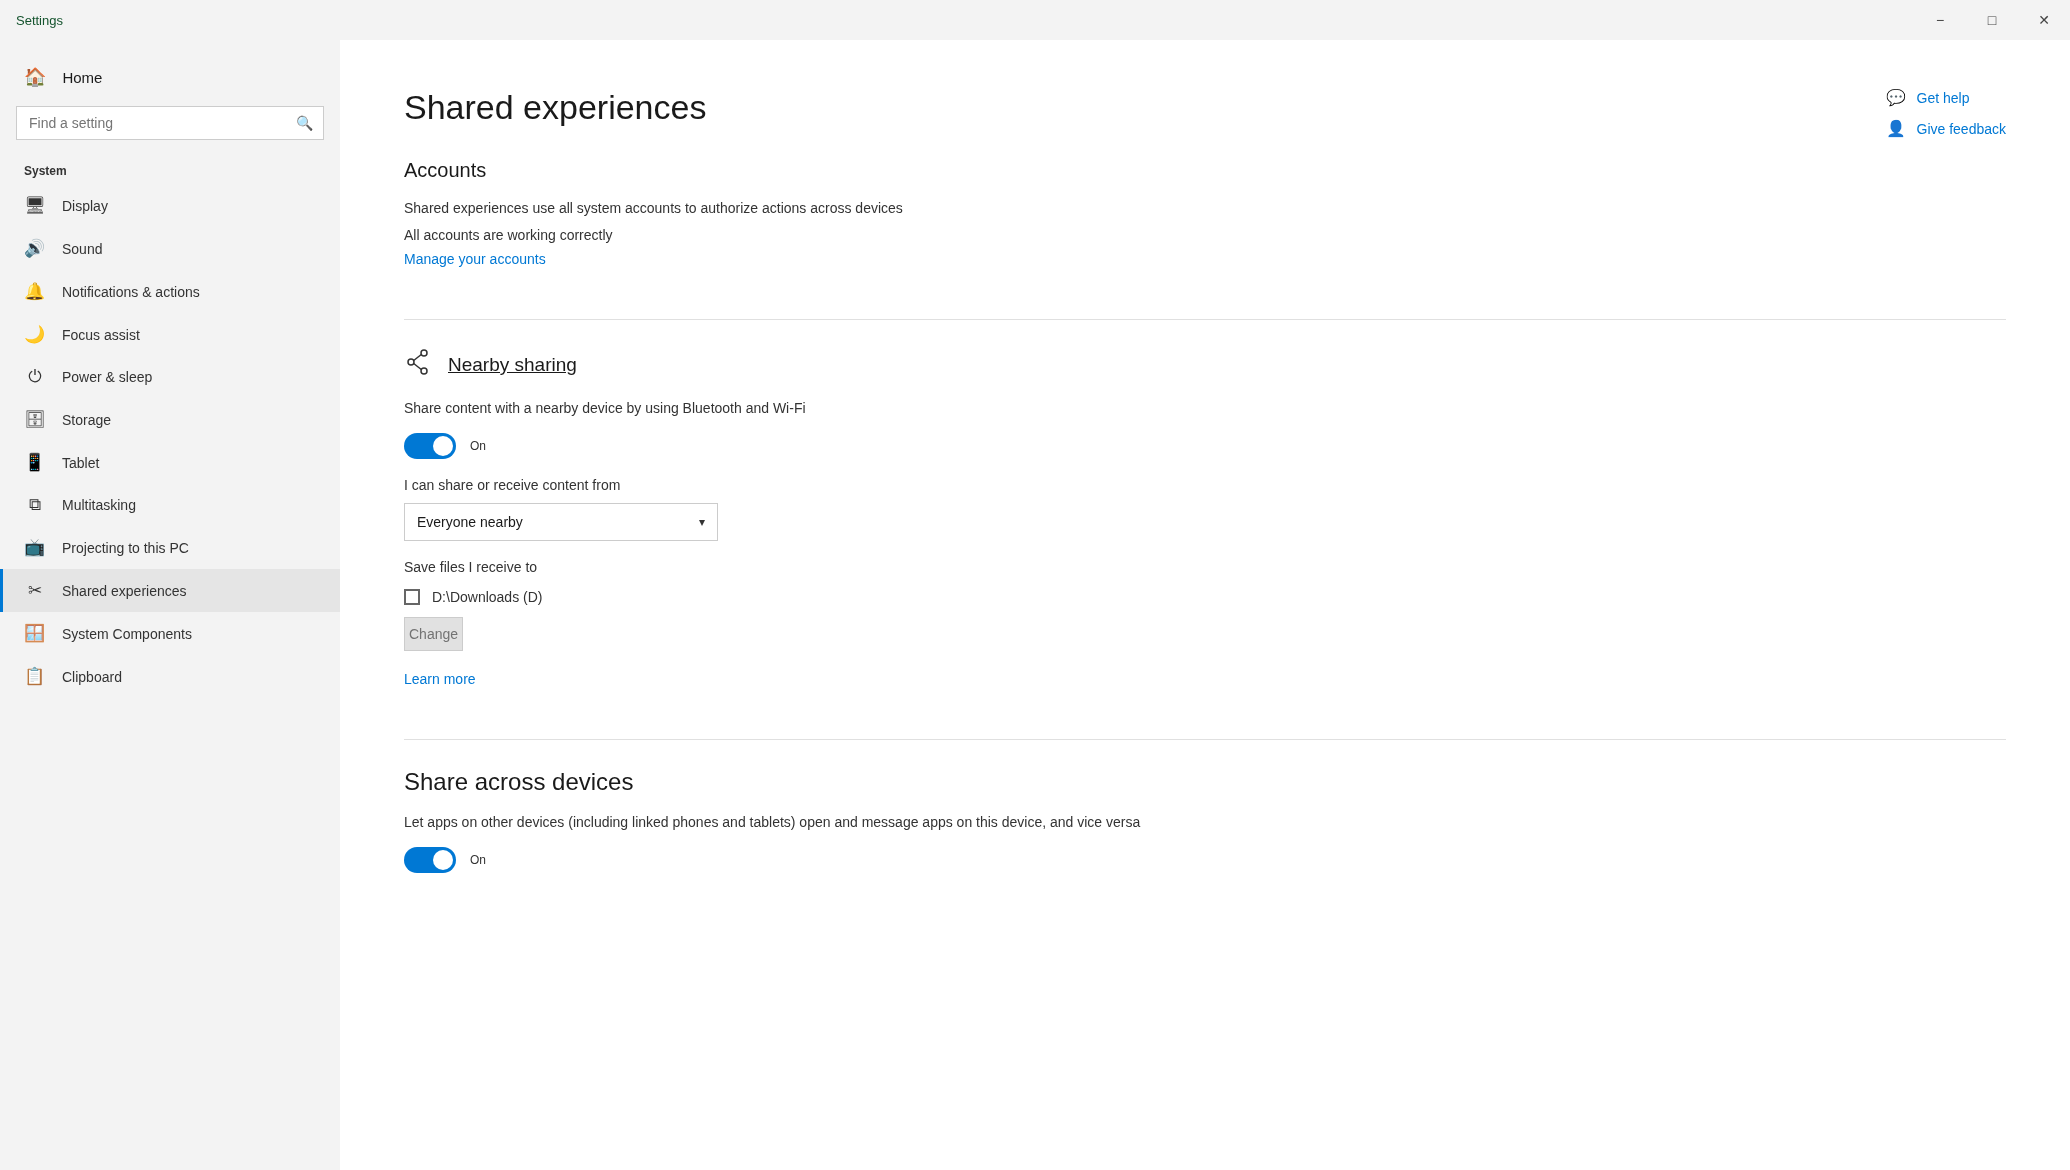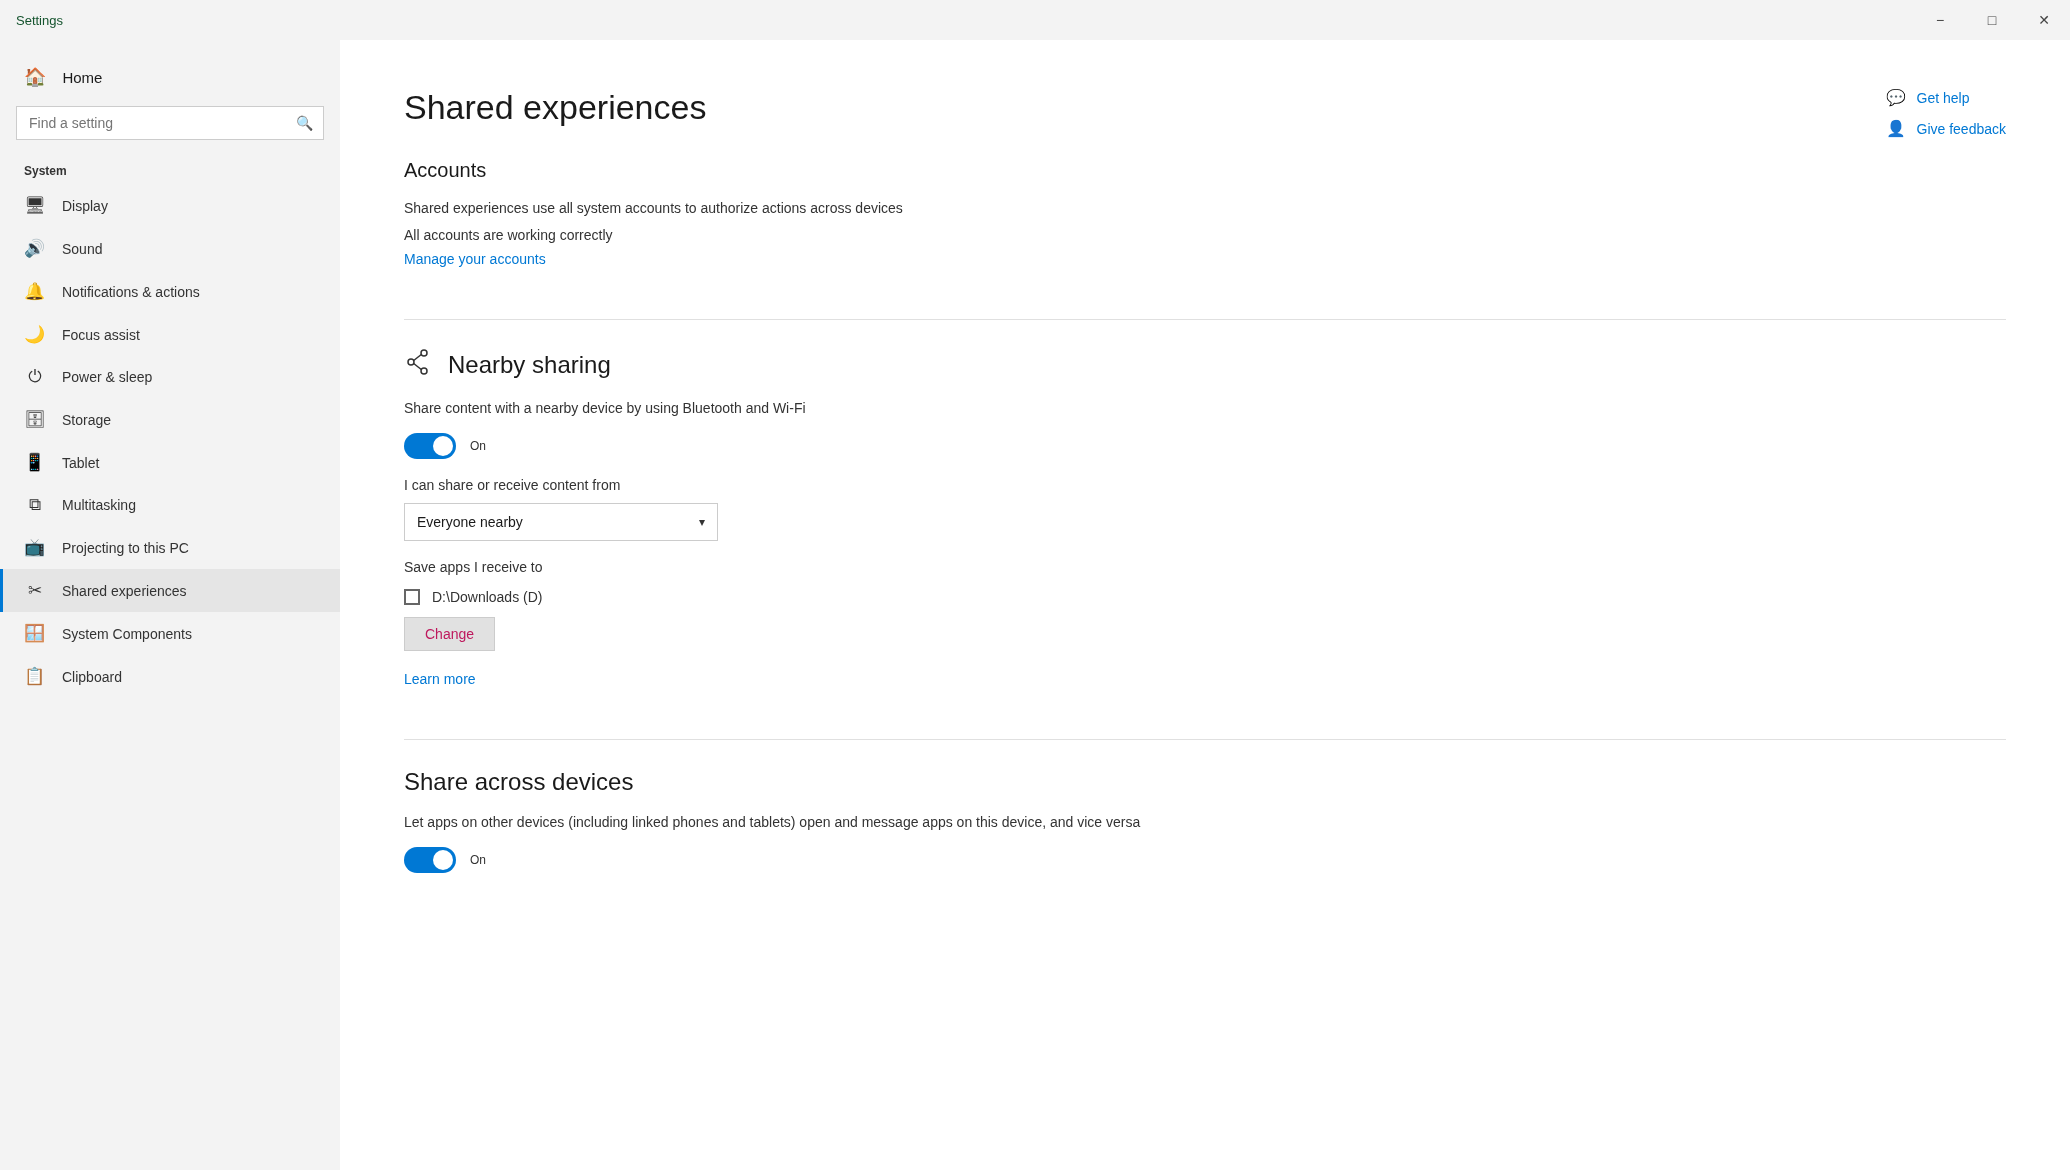--- a/index.html
+++ b/index.html
@@ -214,22 +214,23 @@
     .nearby-heading {
       display: flex;
       align-items: center;
       gap: 16px;
       margin-bottom: 16px;
     }
     .nearby-heading .nearby-icon {
       font-size: 24px;
     }
     .nearby-heading .nearby-title {
-      font-size: 24px;
+      font-size: 19px;
       font-weight: 400;
+      text-decoration: underline;
     }
 
     
     .toggle-row {
       display: flex;
       align-items: center;
       gap: 14px;
       margin: 14px 0;
     }
     .toggle {
@@ -292,24 +293,24 @@
       flex-shrink: 0;
       cursor: pointer;
     }
     .checkbox-label {
       font-size: 14px;
       color: #333;
     }
 
     
     .btn {
-      padding: 8px 20px;
+      padding: 8px 4px;
       background: #e1e1e1;
       border: 1px solid #ccc;
-      color: #be185d;
+      color: #737373;
       font-size: 14px;
       cursor: pointer;
       margin-bottom: 20px;
     }
 
     
     .share-title {
       font-size: 24px;
       font-weight: 300;
       margin-bottom: 16px;
@@ -441,21 +442,21 @@
       <span class="toggle-label">On</span>
     </div>
 
     <p class="field-label">I can share or receive content from</p>
 
     <div class="dropdown">
       <span>Everyone nearby</span>
       <span class="dropdown-arrow">▾</span>
     </div>
 
-    <p class="field-label">Save apps I receive to</p>
+    <p class="field-label">Save files I receive to</p>
 
     <div class="checkbox-row">
       <div class="checkbox"></div>
       <span class="checkbox-label">D:\Downloads (D)</span>
     </div>
 
     <button class="btn">Change</button>
 
     <br>
     <a class="link-text">Learn more</a>

